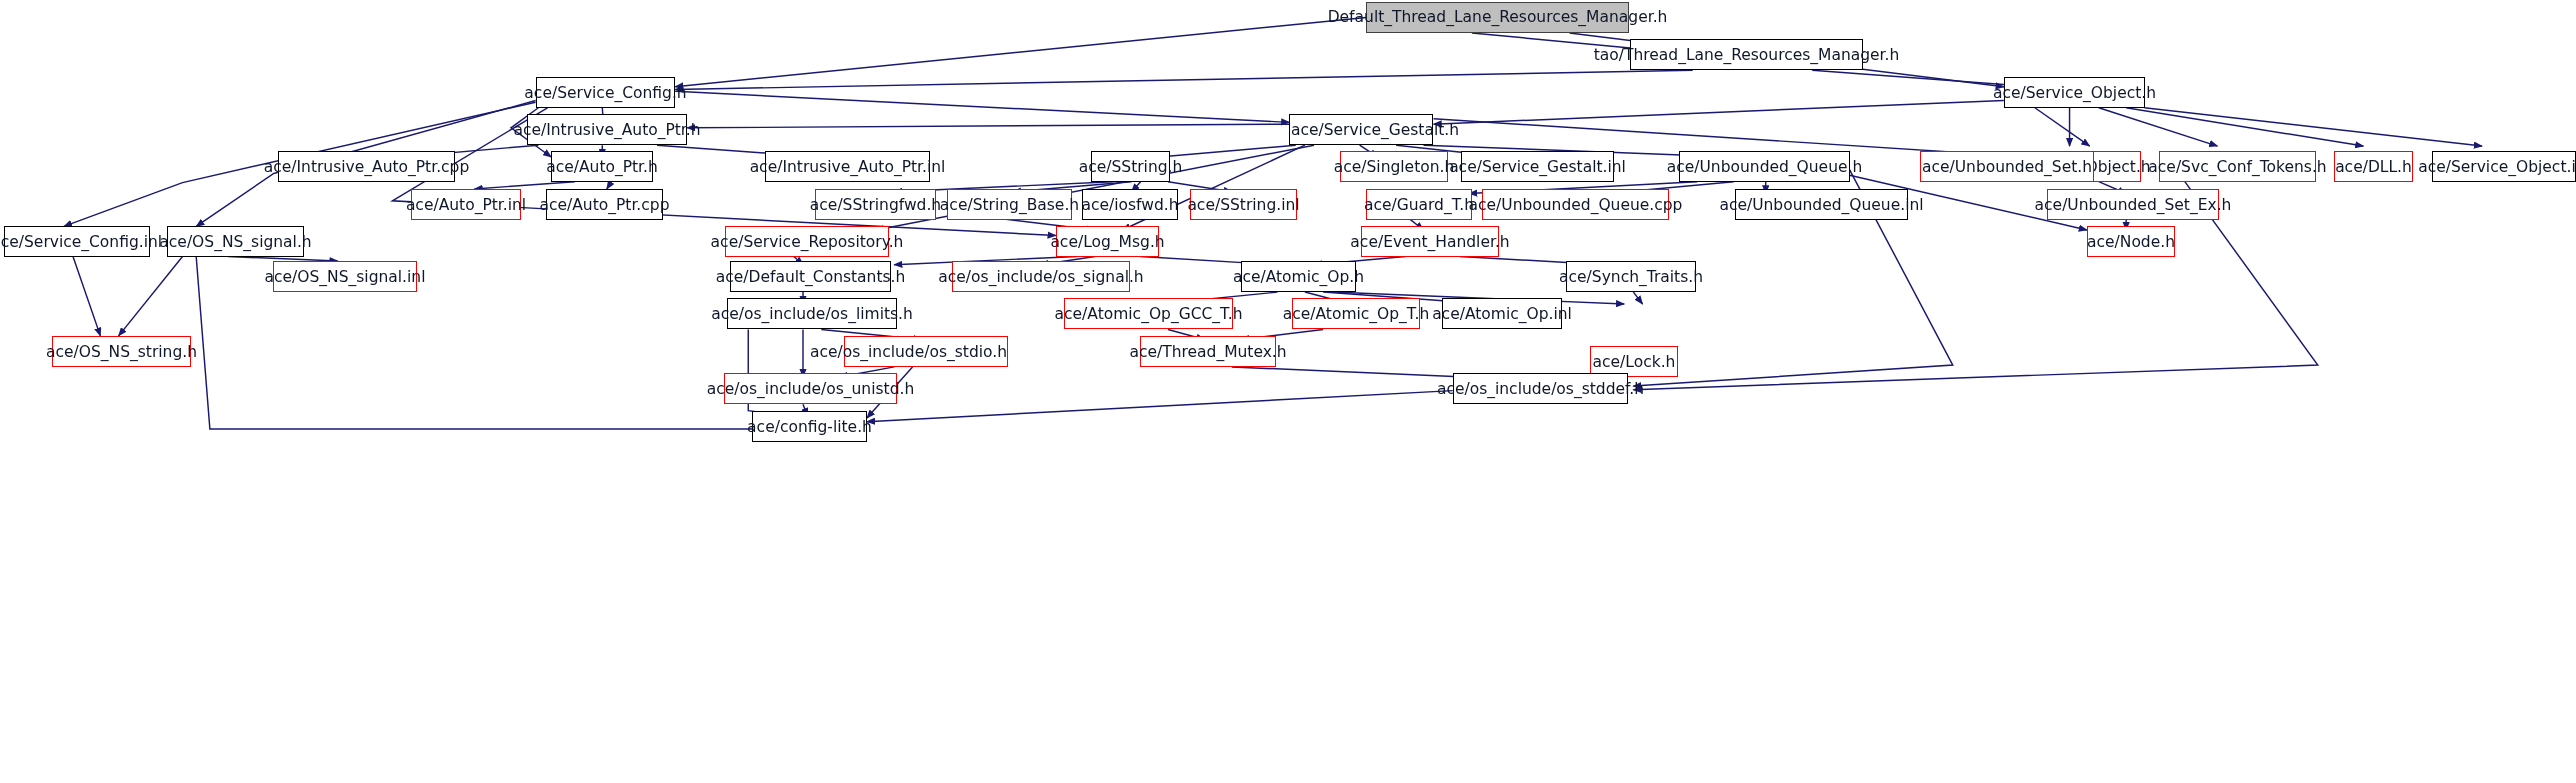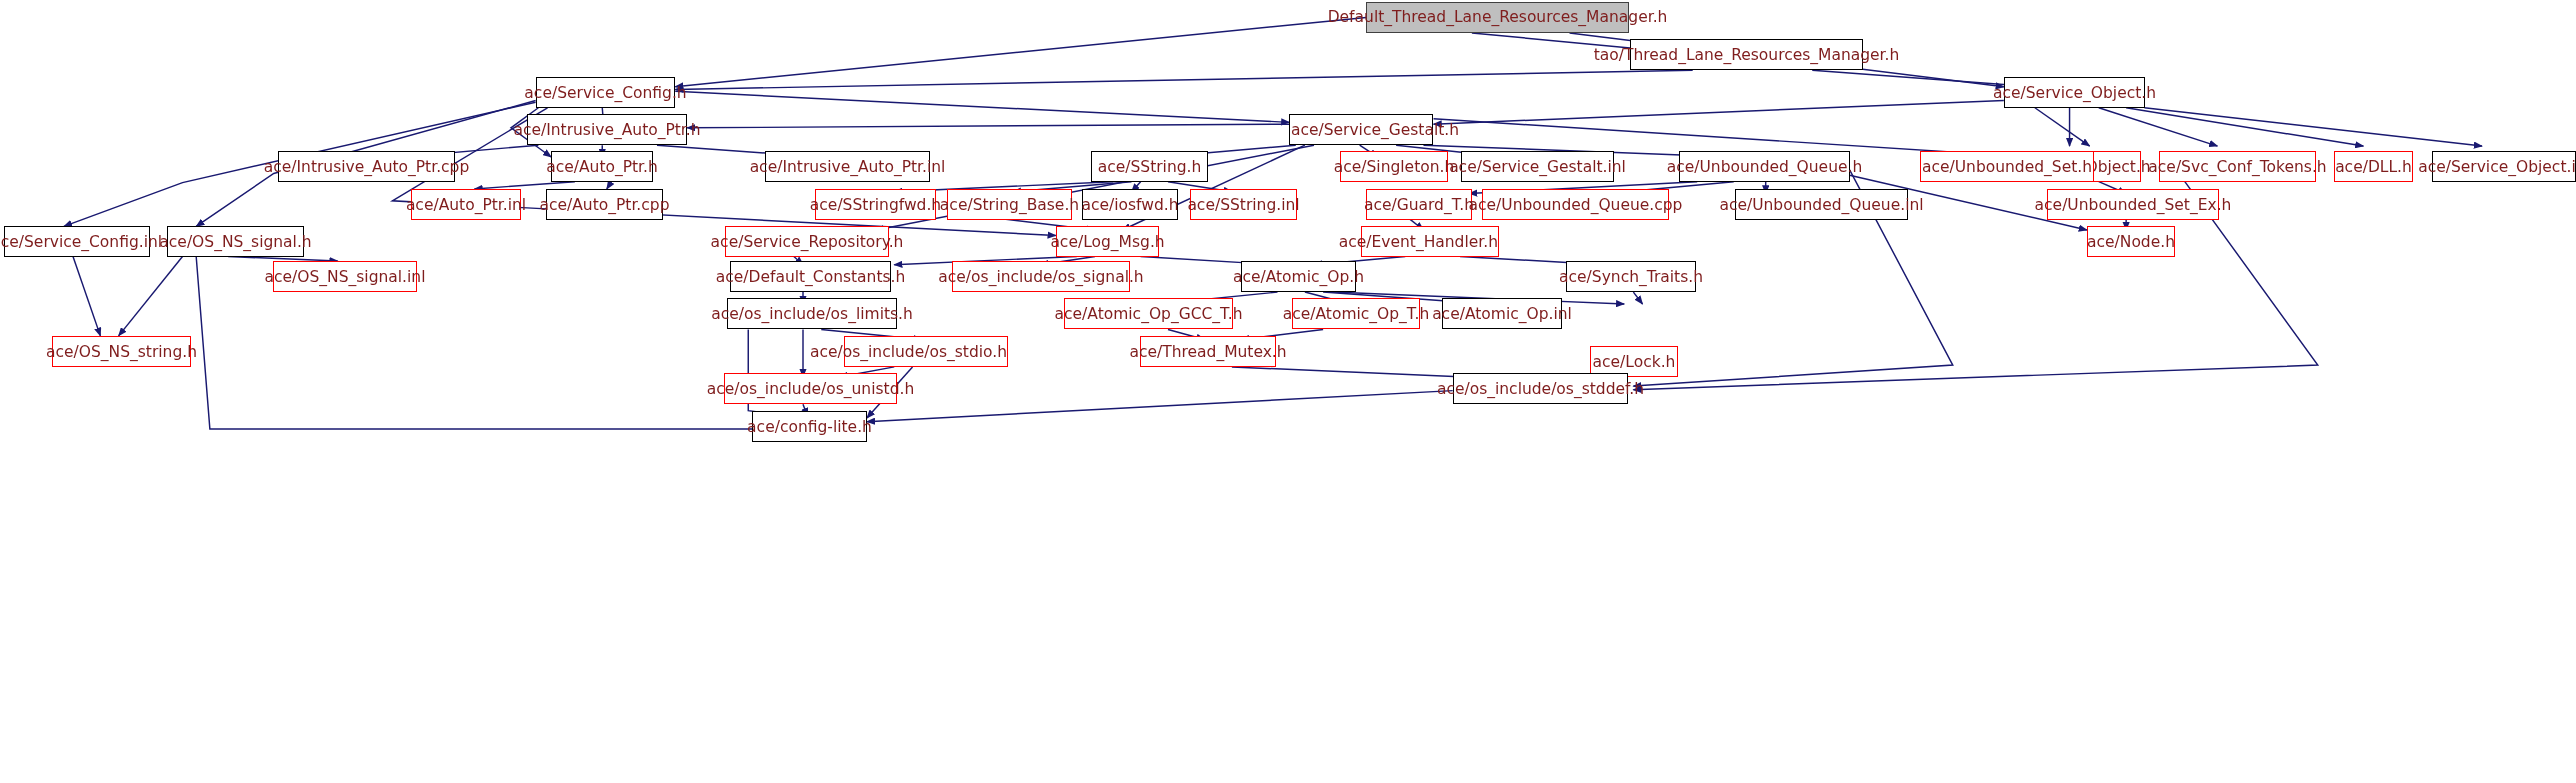--- a/index.html
+++ b/index.html
@@ -1,21 +1,21 @@
 <!DOCTYPE html>
 <html style="font-size:14.6px"><head>
 <meta charset="utf-8">
 <style>
   html,body{margin:0;padding:0;background:#ffffff;}
   body{font-family:"DejaVu Sans","Liberation Sans",sans-serif;}
   #graph{position:relative;width:2576px;height:784px;background:#ffffff;overflow:hidden;}
   #edges{position:absolute;left:0;top:0;width:2576px;height:784px;}
   .node{position:absolute;box-sizing:border-box;display:flex;align-items:center;
         justify-content:center;white-space:nowrap;background:#ffffff;
-        border:0.9px solid #000000;font-size:15.5px;color:#7f1d1d;height:31px;
+        border:0.9px solid #000000;font-size:15.5px;color:#0f172a;height:31px;
         letter-spacing:0px;}
   .node.red{border-color:#ff0000;}
   .node.root{background:#bfbfbf;border-color:#404040;}
   .node-label{pointer-events:none;}
 </style>
 </head>
 <body>
 
 <div id="graph">
   <svg id="edges" xmlns="http://www.w3.org/2000/svg" viewBox="0 0 2823 859">
@@ -130,21 +130,21 @@
       </div>
       <div class="node" style="left: 278px; top: 151px; width: 177px;">
         <span class="node-label">ace/Intrusive_Auto_Ptr.cpp</span>
       </div>
       <div class="node" style="left: 551px; top: 151px; width: 102px;">
         <span class="node-label">ace/Auto_Ptr.h</span>
       </div>
       <div class="node" style="left: 765px; top: 151px; width: 165px;">
         <span class="node-label">ace/Intrusive_Auto_Ptr.inl</span>
       </div>
-      <div class="node" style="left: 1091px; top: 151px; width: 117px;">
+      <div class="node" style="left: 1091px; top: 151px; width: 79px;">
         <span class="node-label">ace/SString.h</span>
       </div>
       <div class="node red" style="left: 1340px; top: 151px; width: 108px;">
         <span class="node-label">ace/Singleton.h</span>
       </div>
       <div class="node" style="left: 1461px; top: 151px; width: 153px;">
         <span class="node-label">ace/Service_Gestalt.inl</span>
       </div>
       <div class="node" style="left: 1679px; top: 151px; width: 171px;">
         <span class="node-label">ace/Unbounded_Queue.h</span>
@@ -187,21 +187,21 @@
       </div>
       <div class="node" style="left: 167px; top: 226px; width: 137px;">
         <span class="node-label">ace/OS_NS_signal.h</span>
       </div>
       <div class="node red" style="left: 725px; top: 226px; width: 164px;">
         <span class="node-label">ace/Service_Repository.h</span>
       </div>
       <div class="node red" style="left: 1056px; top: 226px; width: 103px;">
         <span class="node-label">ace/Log_Msg.h</span>
       </div>
-      <div class="node red" style="left: 1361px; top: 226px; width: 138px; justify-content: flex-end;">
+      <div class="node red" style="left: 1361px; top: 226px; width: 138px;">
         <span class="node-label">ace/Event_Handler.h</span>
       </div>
       <div class="node red" style="left: 2087px; top: 226px; width: 88px;">
         <span class="node-label">ace/Node.h</span>
       </div>
       <div class="node red" style="left: 273px; top: 261px; width: 144px;">
         <span class="node-label">ace/OS_NS_signal.inl</span>
       </div>
       <div class="node" style="left: 730px; top: 261px; width: 161px;">
         <span class="node-label">ace/Default_Constants.h</span>

